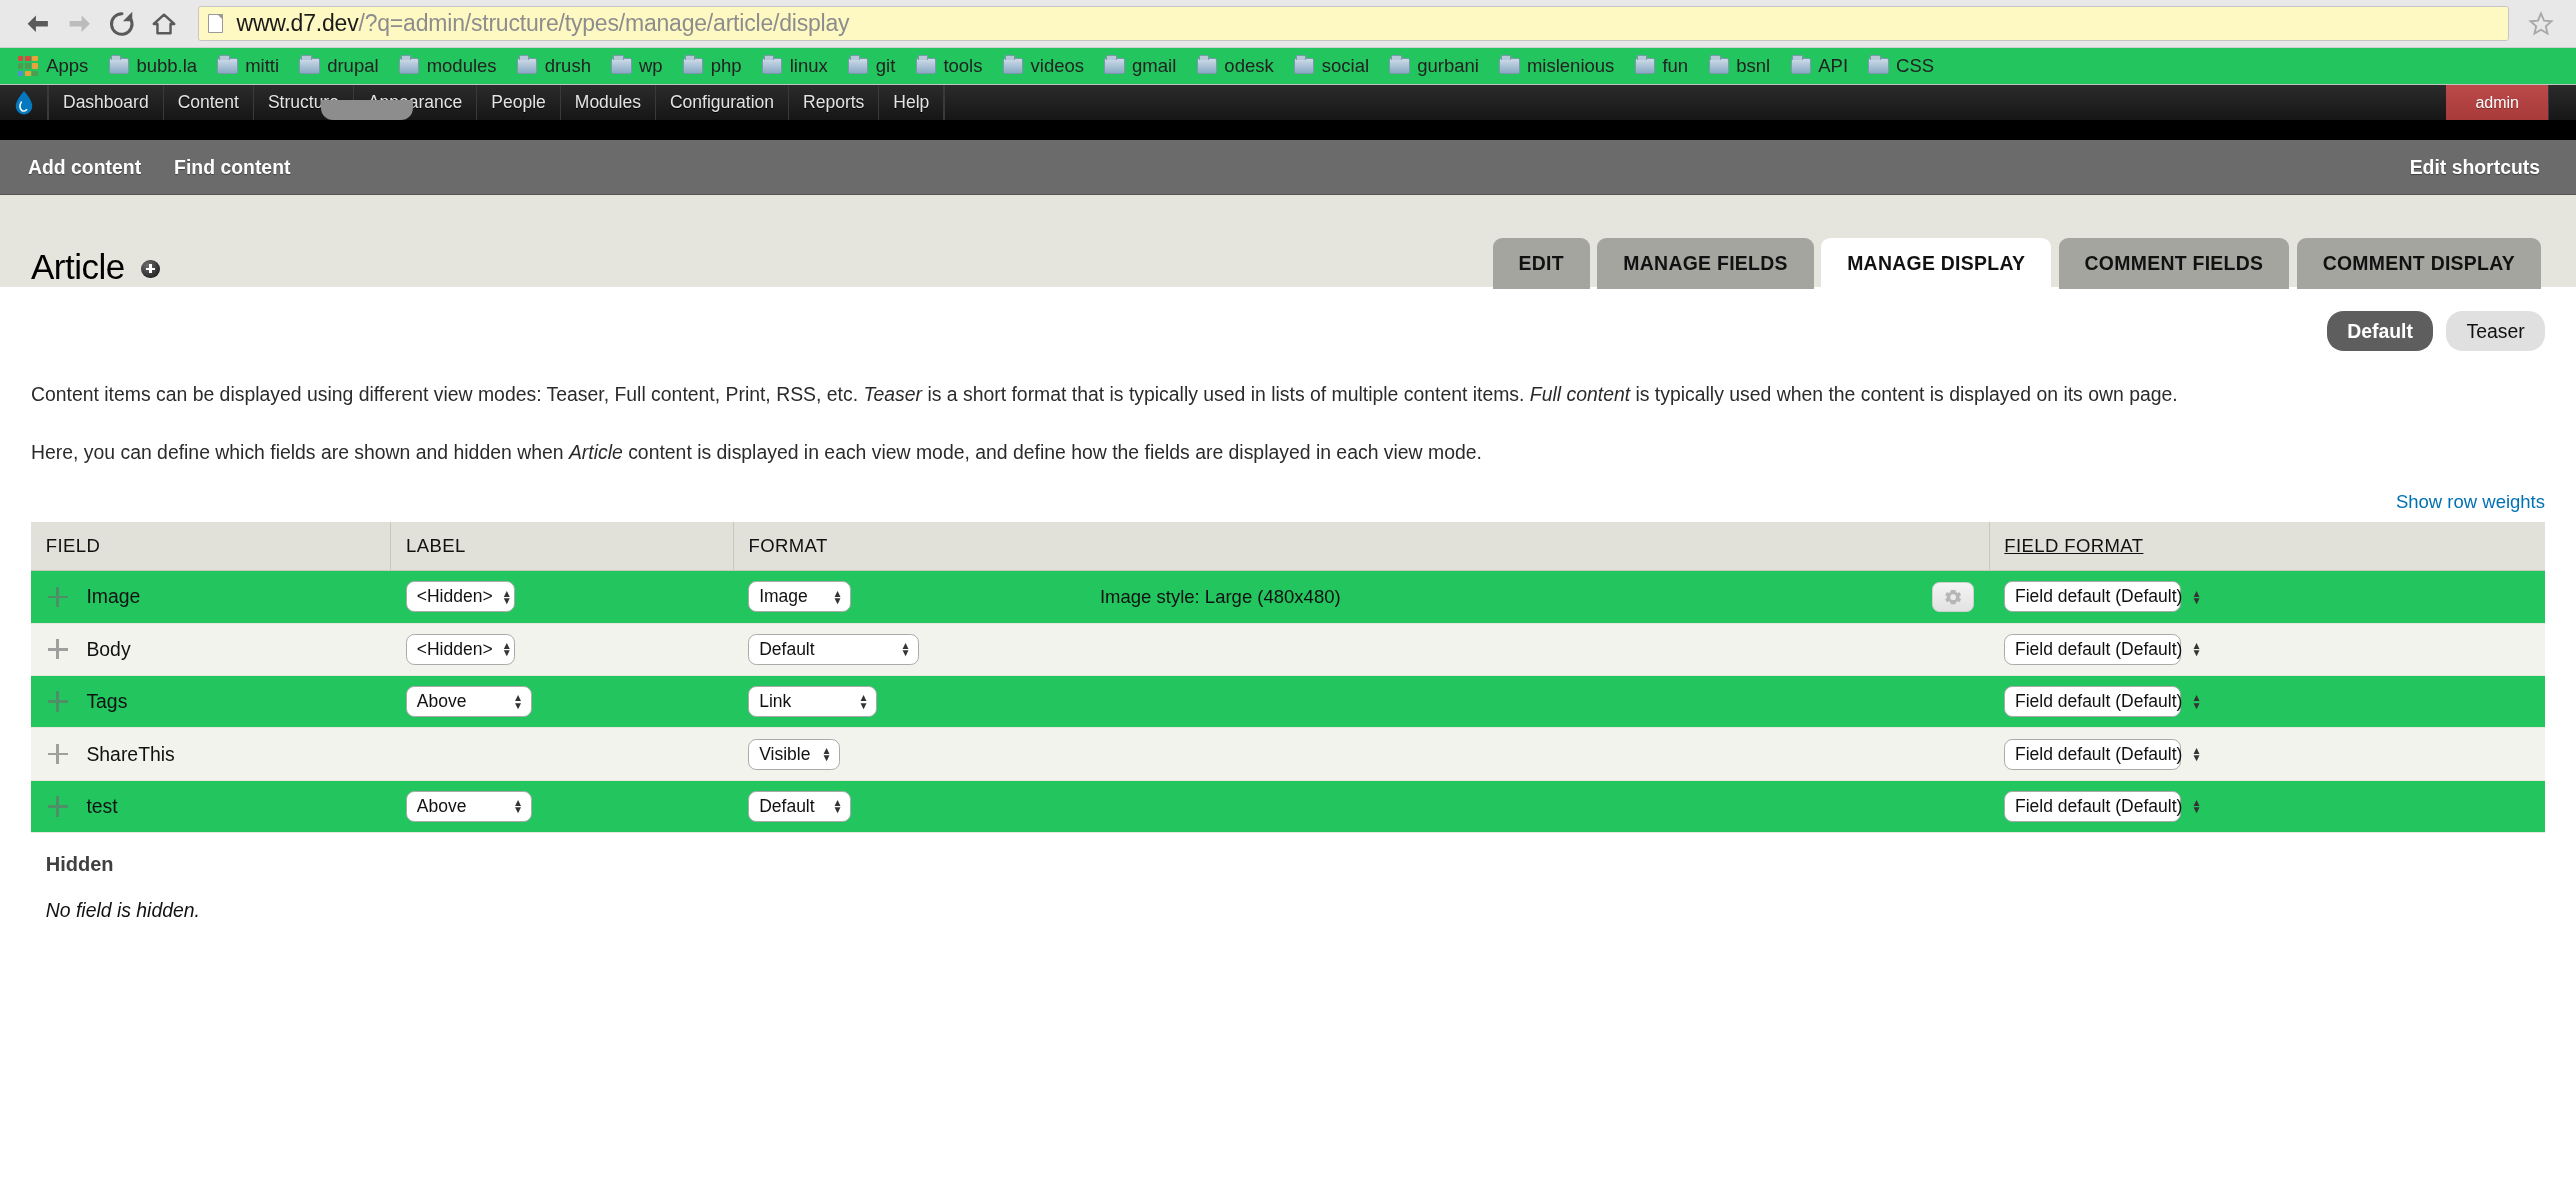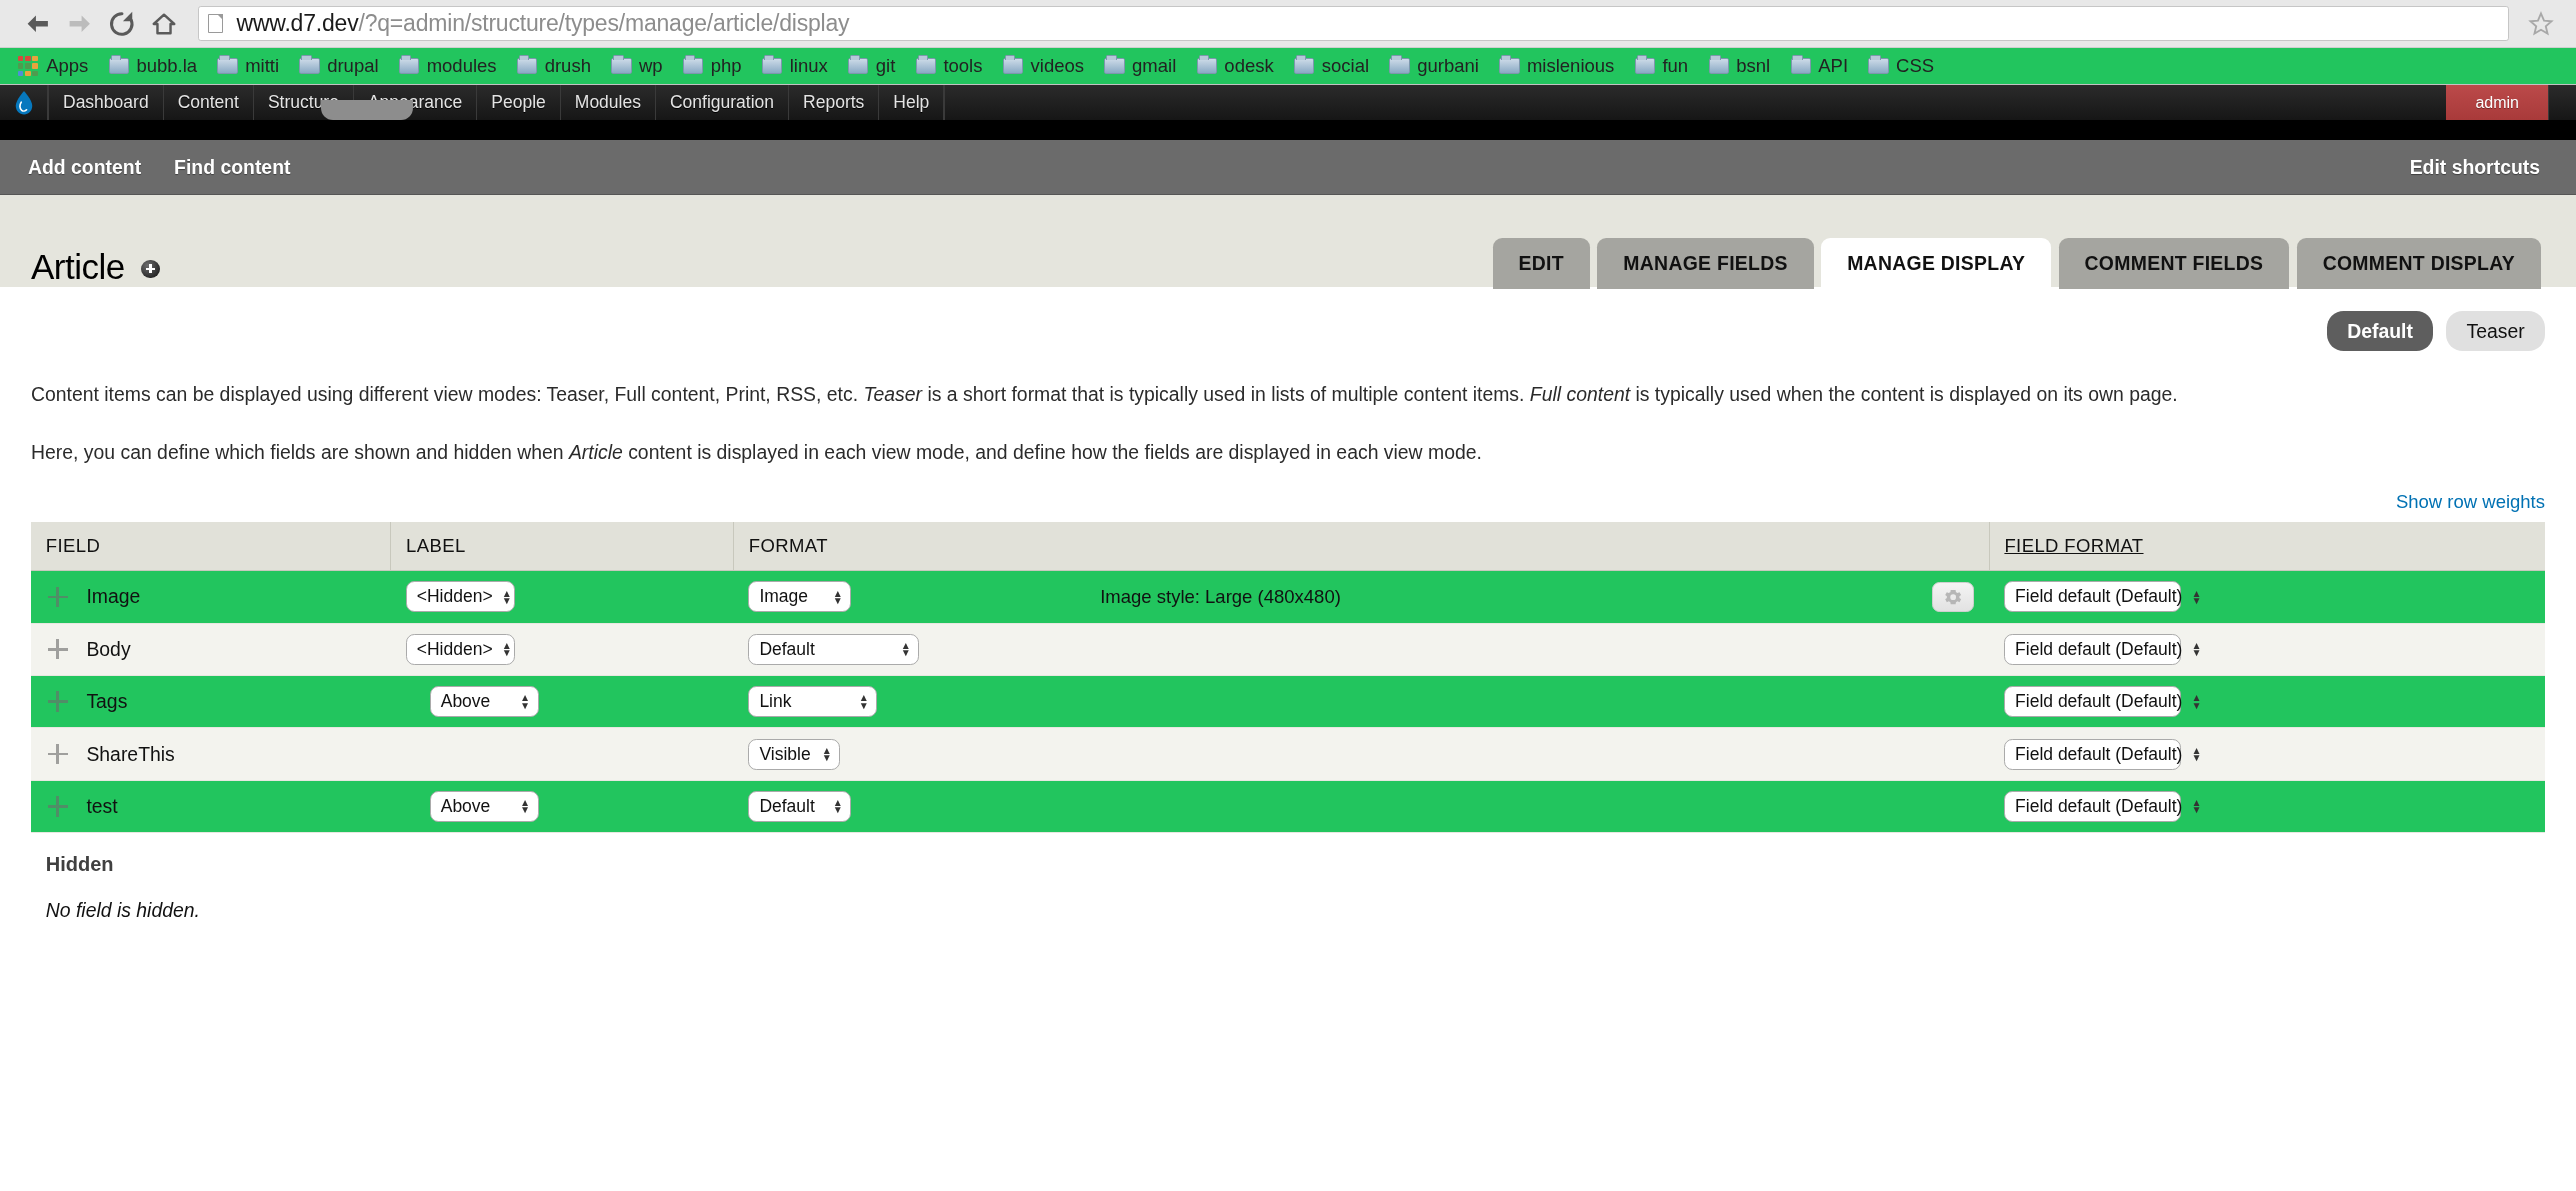--- a/index.html
+++ b/index.html
@@ -16,21 +16,21 @@
     border-bottom: 0.9px solid #cfcfcf;
   }
   .nav-btn {
     width: 42px; height: 42px; display: flex; align-items: center; justify-content: center;
     color: #5a5a5a; font-size: 28px; line-height: 1; cursor: pointer;
   }
   .nav-btn.disabled { color: #b8b8b8; }
   .nav-btn svg { display: block; }
   .omnibox {
     flex: 1; height: 35px; margin-left: 13px; margin-right: 13px;
-    background: #ffffff; border: 0.9px solid #c6c6c6; border-radius: 2.8px;
+    background: #fef9c3; border: 0.9px solid #c6c6c6; border-radius: 2.8px;
     display: flex; align-items: center; padding: 0 9.2px;
   }
   .page-icon {
     width: 15.7px; height: 19.4px; background: #fff; border: 0.9px solid #9a9a9a;
     border-radius: 0.9px; margin-right: 13px; position: relative; flex: none;
   }
   .page-icon:after {
     content: ""; position: absolute; top: -0.9px; right: -0.9px;
     border-width: 0 6.5px 6.5px 0; border-style: solid;
     border-color: transparent #9a9a9a transparent transparent;
@@ -166,21 +166,21 @@
   .sel {
     display: inline-flex; align-items: center; justify-content: space-between;
     background: #fff; border: 0.9px solid #aaa; border-radius: 8.3px;
     height: 31px; padding: 0 7.4px 0 10.2px; font-size: 17.5px; color: #111; cursor: pointer;
     box-shadow: inset 0 0.9px 0 #fff; white-space: nowrap;
   }
   .sel .arrows { margin-left: 9.2px; display: inline-flex; flex-direction: column; line-height: 0; color: #333; }
   .sel .arrows span { font-size: 10.2px; line-height: 7.4px; }
 
   .w-hidden  { width: 109px; }
-  .w-above   { width: 109px; margin-left: 24px; }
+  .w-above   { width: 126px; }
   .w-image   { width: 103px; }
   .w-default { width: 171px; }
   .w-link    { width: 129px; }
   .w-visible { width: 92px; }
   .w-default2{ width: 103px; }
   .w-ff      { width: 177px; }
 
   .format-cell { display: flex; align-items: center; }
   .summary { font-size: 18.5px; color: #111; margin-left: 249px; white-space: nowrap; }
   .gear-btn {

